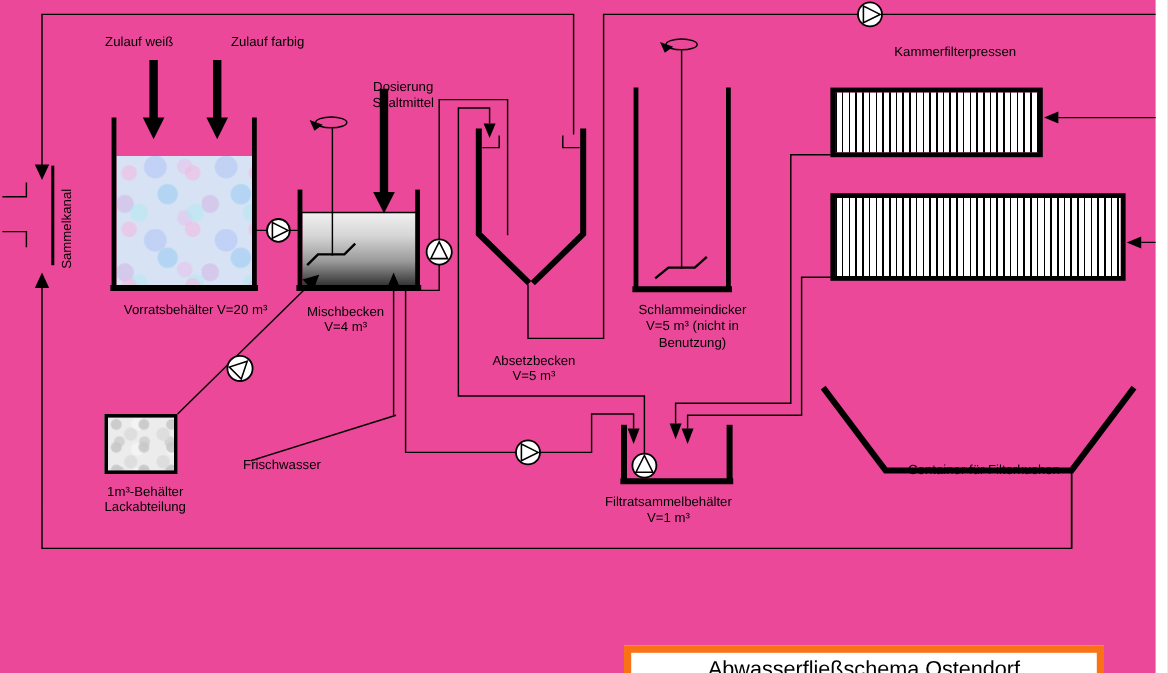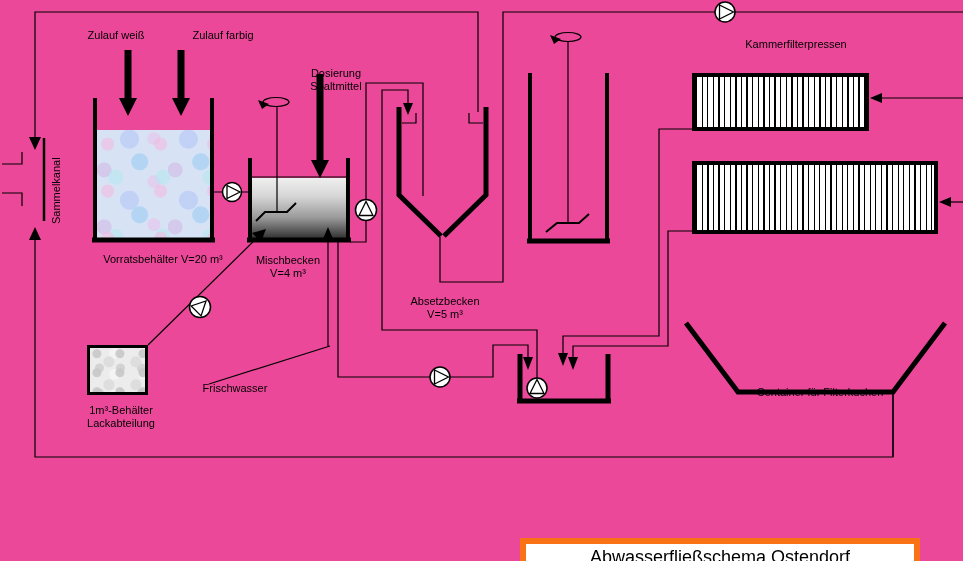--- a/index.html
+++ b/index.html
@@ -193,21 +193,26 @@
   <div class="lbl" style="left:116px;top:29px;">Zulauf weiß</div>
   <div class="lbl" style="left:195px;top:29px;margin-left:28px;">Zulauf farbig</div>
   <div class="lbl" style="left:336px;top:43px;margin-top:24px;">Dosierung
 Spaltmittel</div>
   <div class="lbl-v" style="left:50px;top:136px;height:88px;">Sammelkanal</div>
   <div class="lbl" style="left:163px;top:253px;">Vorratsbehälter V=20 m³</div>
   <div class="lbl" style="left:288px;top:254px;">Mischbecken
 V=4 m³</div>
   <div class="lbl" style="left:445px;top:295px;">Absetzbecken
 V=5 m³</div>
+  <div class="lbl" style="left:577px;top:253px;">Schlammeindicker
+V=5 m³ (nicht in
+Benutzung)</div>
   <div class="lbl" style="left:756px;top:38px;margin-left:40px;">Kammerfilterpressen</div>
+  <div class="lbl" style="left:557px;top:413px;">Filtratsammelbehälter
+V=1 m³</div>
   <div class="lbl" style="left:820px;top:386px;">Container für Filterkuchen</div>
   <div class="lbl" style="left:235px;top:382px;">Frischwasser</div>
   <div class="lbl" style="left:121px;top:404px;">1m³-Behälter
 Lackabteilung</div>
 
   <div class="titlebox">
     <span>Abwasserfließschema Ostendorf</span>
   </div>
 </div>
 

